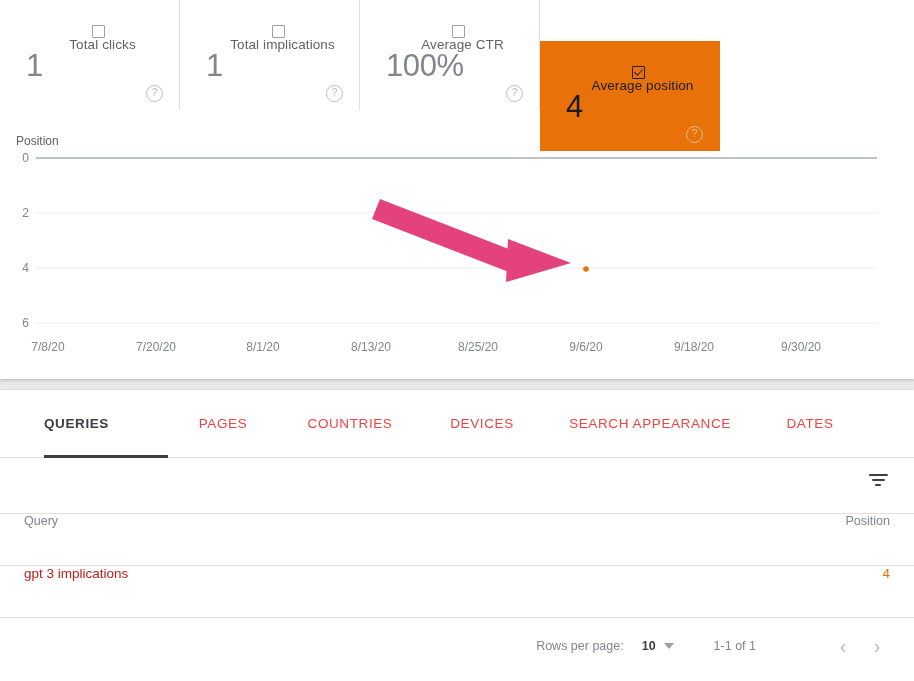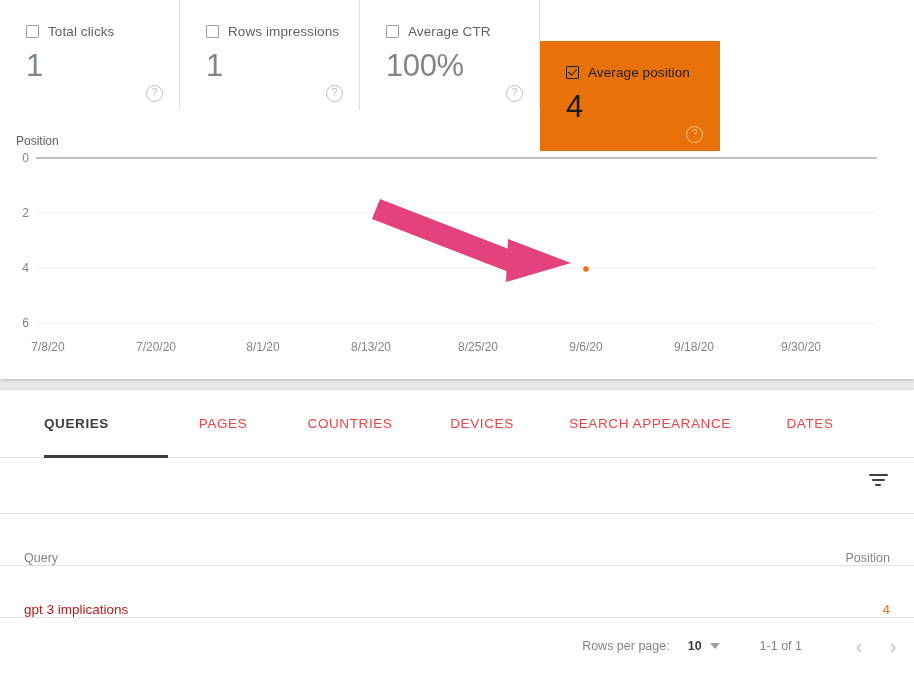--- a/index.html
+++ b/index.html
@@ -50,21 +50,23 @@
     border-right: 1px solid #e8710a;
     margin-top: 41px;
   }
   .metric-card.filler {
     width: 194px;
     border-right: none;
     cursor: default;
   }
   .metric-head {
     display: flex;
+    align-items: center;
     padding: 25px 0 0 26px;
+    flex-direction: column;
   }
   .cbox {
     width: 13px;
     height: 13px;
     box-sizing: border-box;
     border: 1.6px solid #9e9e9e;
     border-radius: 1px;
     margin-right: 9px;
     flex: none;
     position: relative;
@@ -209,21 +211,21 @@
     height: 2px;
     margin: 0 auto 3px auto;
     border-radius: 1px;
   }
   .filter-icon i:nth-child(1) { width: 19px; }
   .filter-icon i:nth-child(2) { width: 13px; }
   .filter-icon i:nth-child(3) { width: 6px; }
 
   .thead, .trow {
     display: flex;
-    align-items: flex-end;
+    align-items: flex-start;
     padding: 0 24px;
     box-sizing: border-box;
   }
   .thead {
     height: 52px;
     border-bottom: 1px solid #e0e0e0;
   }
   .th {
     font-size: 12.5px;
     color: #80868b;
@@ -239,35 +241,35 @@
     font-size: 13.5px;
     color: #b91c1c;
   }
   .td.position { color: #e8710a; }
 
   .pager {
     height: 56px;
     display: flex;
     align-items: center;
     justify-content: flex-end;
-    padding-right: 4px;
+    padding-right: 20px;
     font-size: 12.5px;
     color: #80868b;
   }
   .pager .rpp-label { margin-right: 18px; }
   .pager .rpp-value { color: #3c4043; font-weight: bold; margin-right: 8px; }
   .caret {
     width: 0; height: 0;
     border-left: 5px solid transparent;
     border-right: 5px solid transparent;
     border-top: 6px solid #9aa0a6;
     margin-right: 40px;
     cursor: pointer;
   }
-  .pager .range { margin-right: 40px; color: #80868b; }
+  .pager .range { margin-right: 70px; color: #80868b; }
   .arrow-btn {
     width: 34px;
     text-align: center;
     font-size: 20px;
     color: #bdbdbd;
     cursor: pointer;
     user-select: none;
     line-height: 20px;
   }
 
@@ -294,21 +296,21 @@
           <span class="cbox"></span>
           <span class="metric-label">Total clicks</span>
         </div>
         <div class="metric-value">1</div>
         <div class="help-icon">?</div>
       </div>
 
       <div class="metric-card">
         <div class="metric-head">
           <span class="cbox"></span>
-          <span class="metric-label">Rows impressions</span>
+          <span class="metric-label">Total implications</span>
         </div>
         <div class="metric-value">1</div>
         <div class="help-icon">?</div>
       </div>
 
       <div class="metric-card">
         <div class="metric-head">
           <span class="cbox"></span>
           <span class="metric-label">Average CTR</span>
         </div>

